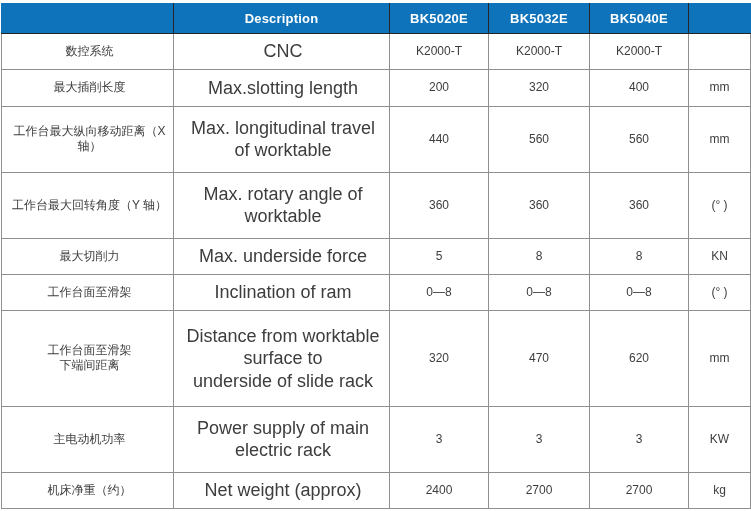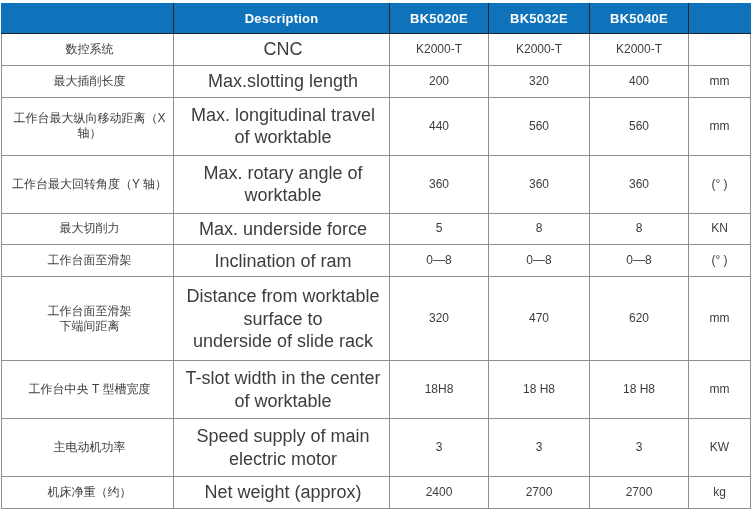--- a/index.html
+++ b/index.html
@@ -123,30 +123,22 @@
     <td class="cn">工作台面至滑架
 下端间距离</td>
     <td class="desc">Distance from worktable surface to
 underside of slide rack</td>
     <td class="val">320</td>
     <td class="val">470</td>
     <td class="val">620</td>
     <td class="unit">mm</td>
   </tr>
       <tr>
-    <td class="cn">工作台中央 T 型槽宽度</td>
-    <td class="desc">T-slot width in the center of worktable</td>
-    <td class="val">18H8</td>
-    <td class="val">18 H8</td>
-    <td class="val">18 H8</td>
-    <td class="unit">mm</td>
-  </tr>
-      <tr>
     <td class="cn">主电动机功率</td>
-    <td class="desc">Speed supply of main electric motor</td>
+    <td class="desc">Power supply of main electric rack</td>
     <td class="val">3</td>
     <td class="val">3</td>
     <td class="val">3</td>
     <td class="unit">KW</td>
   </tr>
       <tr>
     <td class="cn">机床净重（约）</td>
     <td class="desc">Net weight (approx)</td>
     <td class="val">2400</td>
     <td class="val">2700</td>

